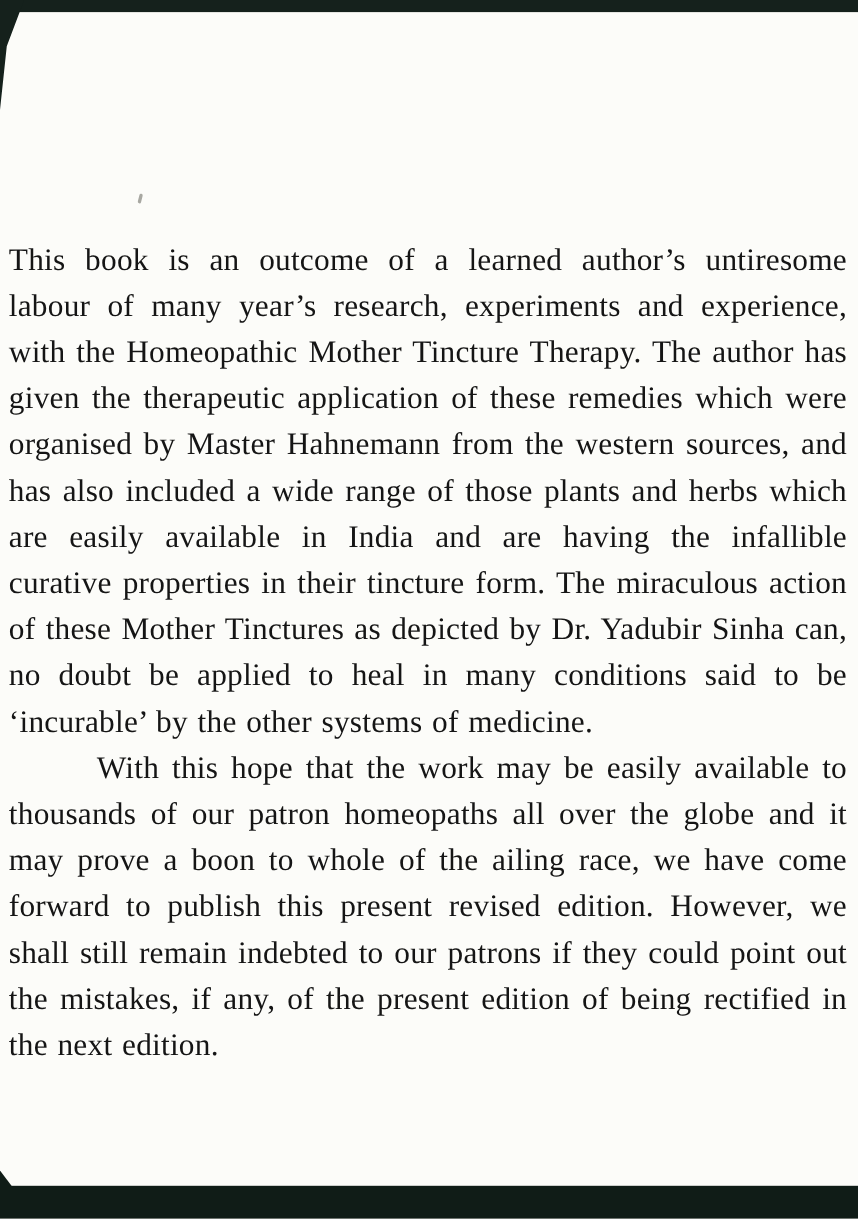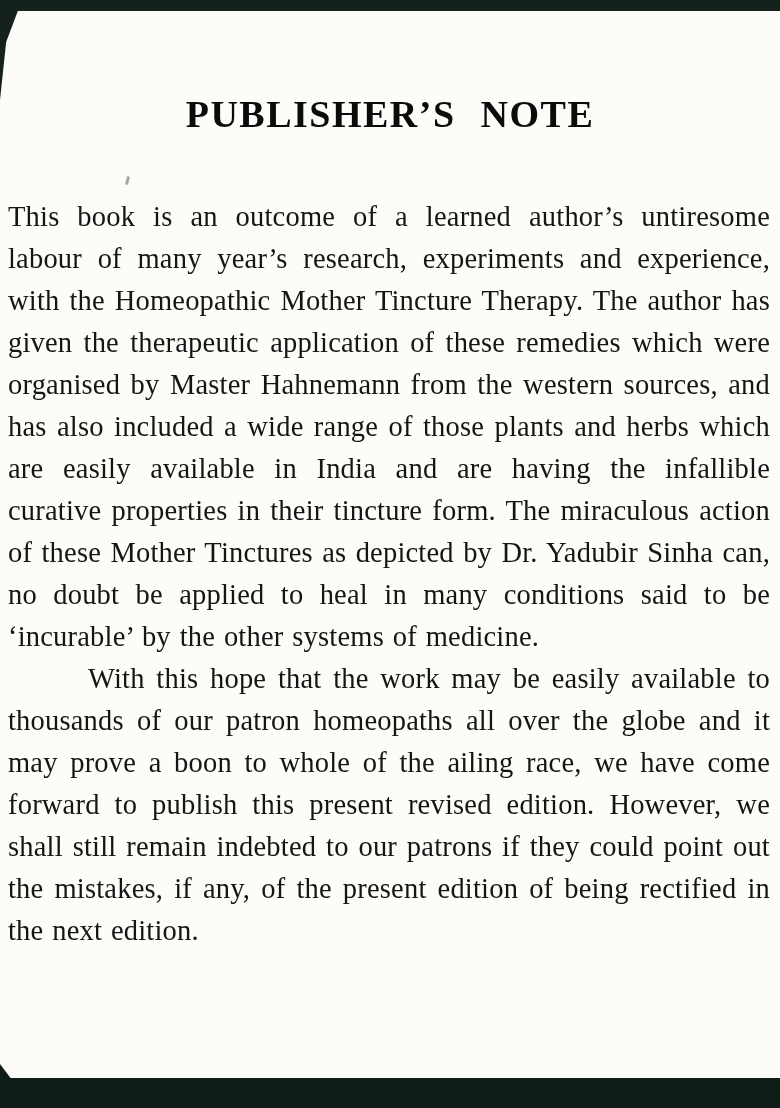--- a/index.html
+++ b/index.html
@@ -47,21 +47,21 @@
       text-align: center;
       font-family: "Liberation Serif", serif;
       font-size: 38px;
       font-weight: bold;
       letter-spacing: 1.5px;
       word-spacing: 14px;
       color: #0b0b0b;
     }
     .body-text {
       position: absolute;
-      top: 196px;
+      top: 216px;
       left: 8px;
       width: 762px;
       font-size: 28.5px;
       line-height: 42px;
       text-align: justify;
       color: #151515;
     }
     .para {
       margin: 0;
       letter-spacing: 0.2px;
@@ -71,21 +71,20 @@
   </style>
 </head>
 <body>
 
 <div class="page">
 
   <div class="scan-edge edge-top"></div>
   <div class="scan-edge edge-top-left"></div>
   <div class="speck"></div>
 
-  <h1 class="title">PUBLISHER’S NOTE</h1>
 
   <div class="body-text">
     <p class="para">This book is an outcome of a learned author’s untiresome labour of many year’s research, experiments and experience, with the Homeopathic Mother Tincture Therapy. The author has given the therapeutic application of these remedies which were organised by Master Hahnemann from the western sources, and has also included a wide range of those plants and herbs which are easily available in India and are having the infallible curative properties in their tincture form. The miraculous action of these Mother Tinctures as depicted by Dr. Yadubir Sinha can, no doubt be applied to heal in many conditions said to be ‘incurable’ by the other systems of medicine.</p>
     <p class="para indented">With this hope that the work may be easily available to thousands of our patron homeopaths all over the globe and it may prove a boon to whole of the ailing race, we have come forward to publish this present revised edition. However, we shall still remain indebted to our patrons if they could point out the mistakes, if any, of the present edition of being rectified in the next edition.</p>
   </div>
 
   <div class="scan-edge edge-bottom"></div>
   <div class="scan-edge edge-bottom-left"></div>
 
 </div>

